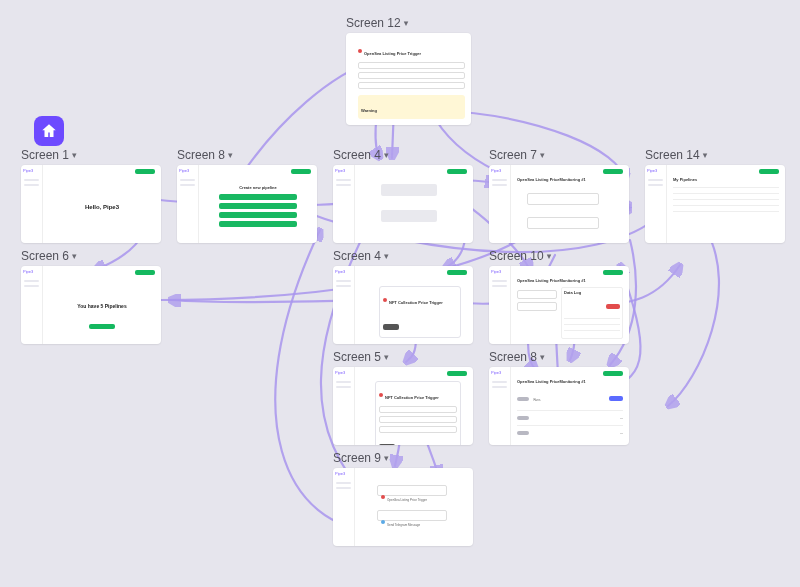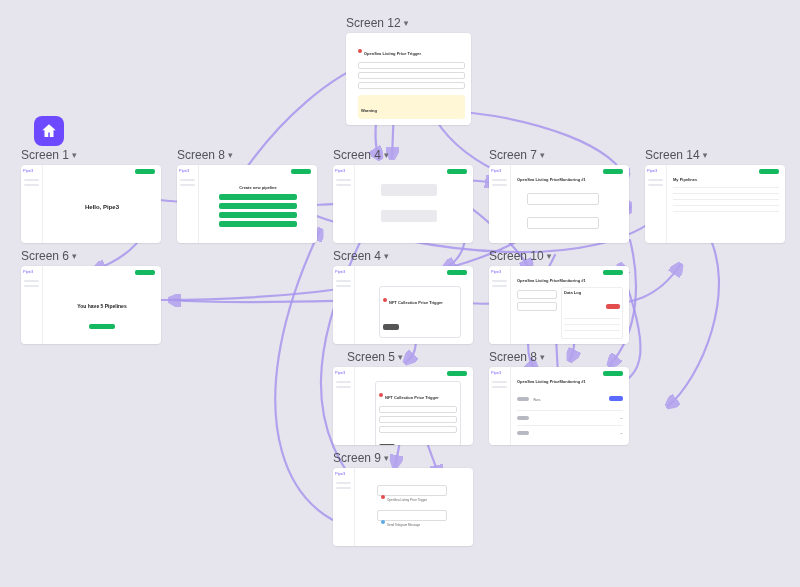--- a/index.html
+++ b/index.html
@@ -314,21 +314,21 @@
         <div class="tiny-title">Data Log</div>
         <div style="text-align:right;"><span class="badge-red"></span></div>
         <div class="row-line"></div>
           <div class="row-line"></div>
           <div class="row-line"></div>
       </div>
     </div>
   </div>
 </div>
 
-<div class="screen-label" style="left:347px; top:350px;">
+<div class="screen-label" style="left:333px; top:350px;">
   <span>Screen 5</span>
   <span class="chev">▾</span>
 </div>
 <div class="card" style="left:333px; top:367px; width:140px; height:78px;">
   <div class="mini-sidebar">
     <div class="brand">Pipe3</div>
     <div class="li"></div>
       <div class="li"></div>
   </div>
   <div class="mini-main">

